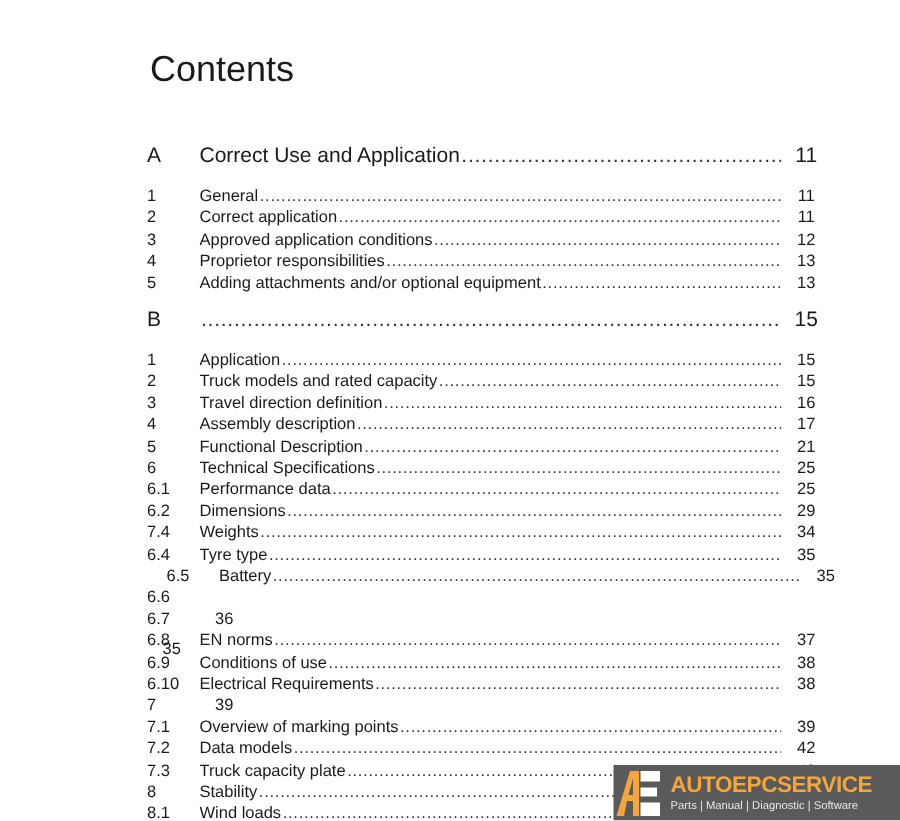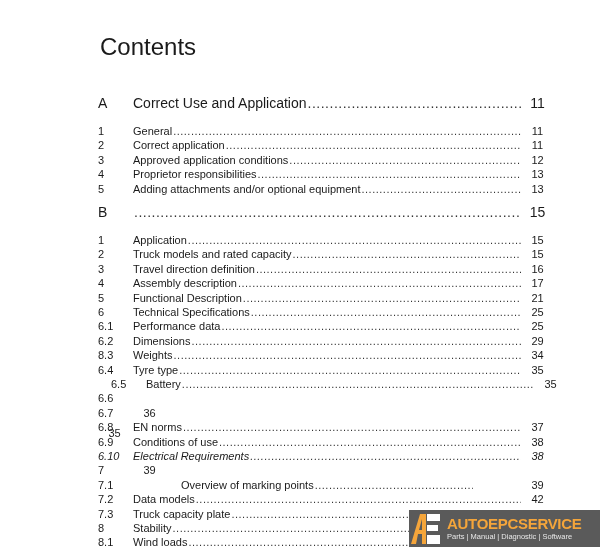--- a/index.html
+++ b/index.html
@@ -239,21 +239,21 @@
   </div>
   <div class="row" style="top:333.8px;">
     <span class="num">6.2</span>
     <span class="label-wrap">
         <span class="label">Dimensions</span>
         <span class="leader"></span>
       </span>
     <span class="page">29</span>
   </div>
   <div class="row" style="top:348.2px;">
-    <span class="num">8.3</span>
+    <span class="num">7.4</span>
     <span class="label-wrap">
         <span class="label">Weights</span>
         <span class="leader"></span>
       </span>
     <span class="page">34</span>
   </div>
   <div class="row" style="top:362.6px;">
     <span class="num">6.4</span>
     <span class="label-wrap">
         <span class="label">Tyre type</span>
@@ -290,33 +290,33 @@
     <span class="page">37</span>
   </div>
   <div class="row" style="top:434.6px;">
     <span class="num">6.9</span>
     <span class="label-wrap">
         <span class="label">Conditions of use</span>
         <span class="leader"></span>
       </span>
     <span class="page">38</span>
   </div>
-  <div class="row" style="top:449px;font-style:italic;">
+  <div class="row" style="top:449px;">
     <span class="num">6.10</span>
     <span class="label-wrap">
         <span class="label">Electrical Requirements</span>
         <span class="leader"></span>
       </span>
     <span class="page">38</span>
   </div>
   <div class="row" style="top:463.4px;">
     <span class="num">7</span>
     <span class="page">39</span>
   </div>
-  <div class="row" style="top:477.8px;gap:48px;">
+  <div class="row" style="top:477.8px;">
     <span class="num">7.1</span>
     <span class="label-wrap">
         <span class="label">Overview of marking points</span>
         <span class="leader"></span>
       </span>
     <span class="page">39</span>
   </div>
   <div class="row" style="top:492.2px;">
     <span class="num">7.2</span>
     <span class="label-wrap">

